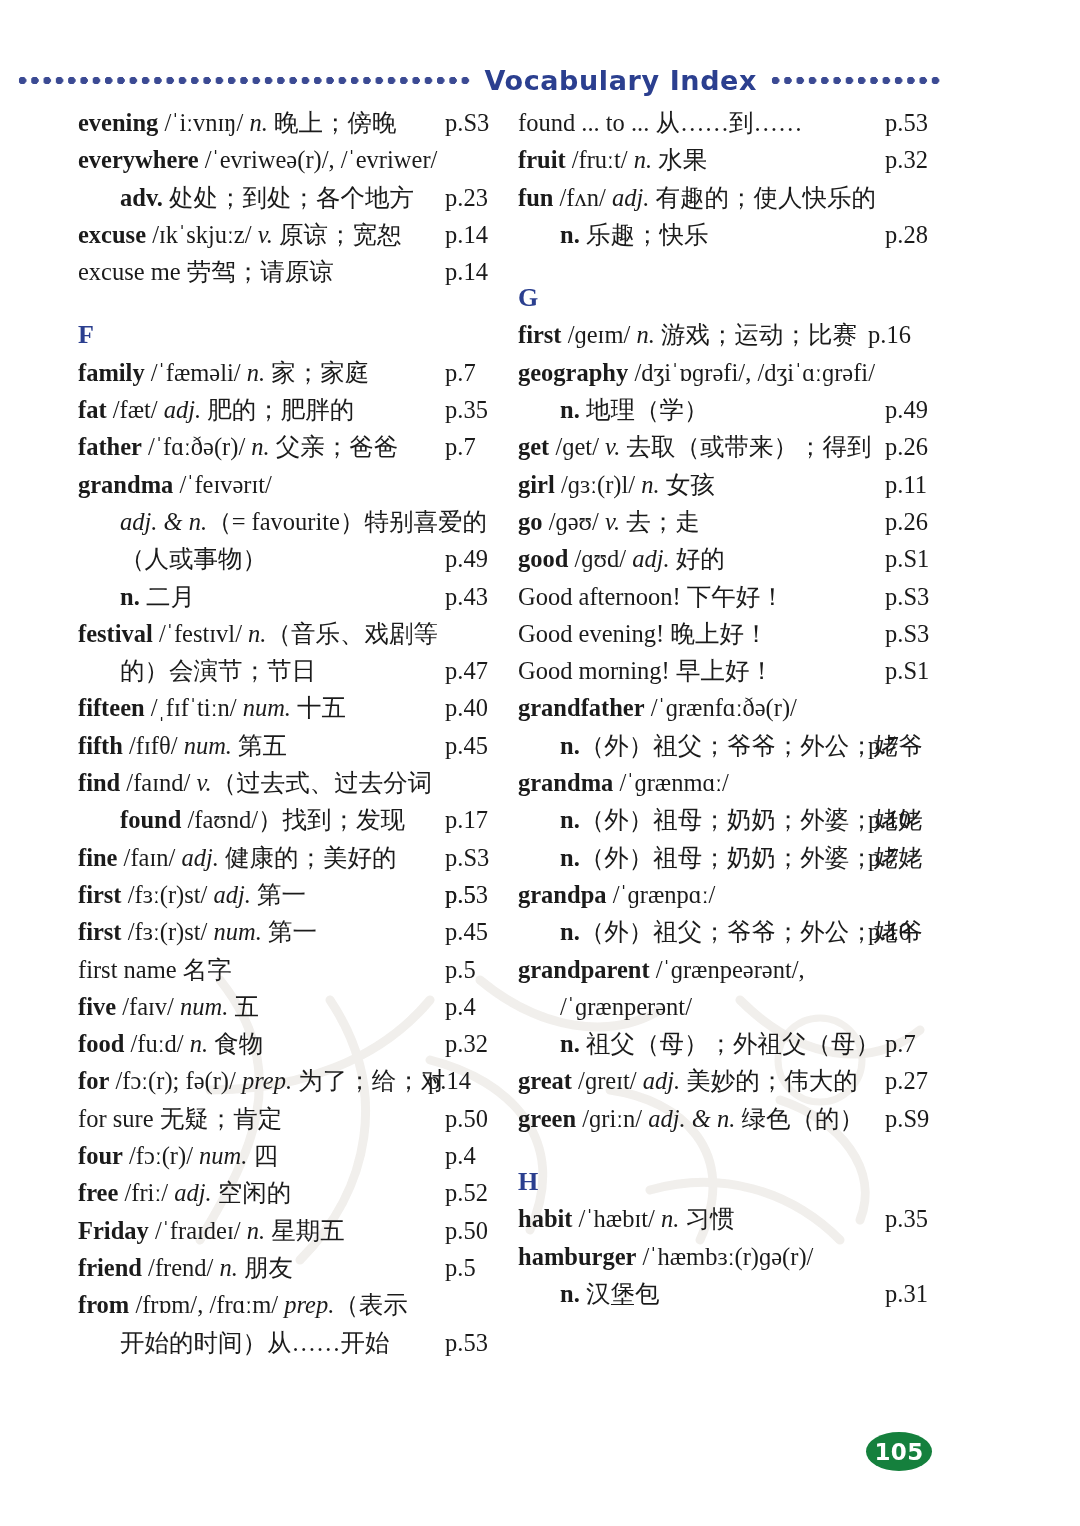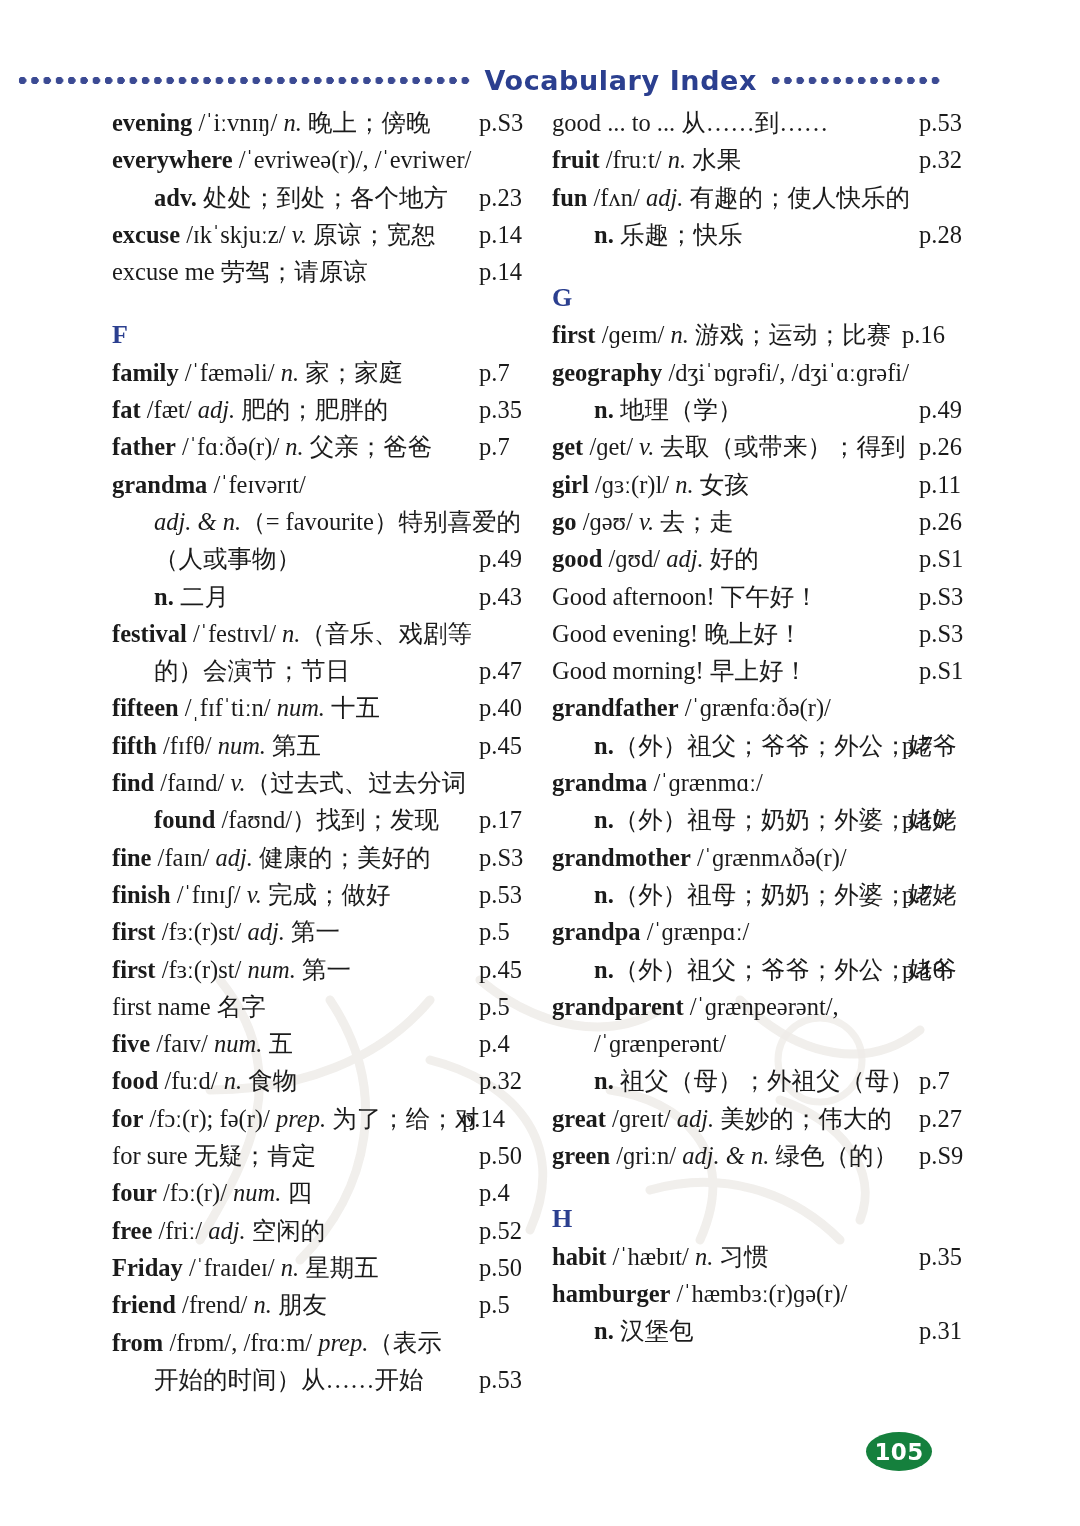--- a/index.html
+++ b/index.html
@@ -63,21 +63,21 @@
     left: 0;
     top: 104px;
     width: 1080px;
     z-index: 1;
     display: flex;
   }
   .col {
     width: 440px;
     position: relative;
   }
-  .col.left  { margin-left: 112px; }
+  .col.left  { margin-left: 78px; }
   .col.right { margin-left: 0px; }
 
   
   .entry {
     position: relative;
     font-size: 24.5px;
     line-height: 37.3px;
     margin: 0;
   }
   .line {
@@ -201,21 +201,21 @@
         <div class="line"><span><span class="hw">fifth</span> /fɪfθ/ <span class="pos">num.</span> 第五</span><span class="pg std">p.45</span></div>
       </div>
       <div class="entry">
         <div class="line"><span><span class="hw">find</span> /faɪnd/ <span class="pos">v.</span>（过去式、过去分词</span></div>
         <div class="line indent"><span><span class="hw">found</span> /faʊnd/）找到；发现</span><span class="pg std">p.17</span></div>
       </div>
       <div class="entry">
         <div class="line"><span><span class="hw">fine</span> /faɪn/ <span class="pos">adj.</span> 健康的；美好的</span><span class="pg std">p.S3</span></div>
       </div>
       <div class="entry">
-        <div class="line"><span><span class="hw">finish</span> /ˈfɪnɪʃ/ <span class="pos">v.</span> 完成；做好</span><span class="pg std">p.53</span></div>
+        <div class="line"><span class="pg std">p.53</span></div>
       </div>
       <div class="entry">
         <div class="line"><span><span class="hw">first</span> /fɜː(r)st/ <span class="pos">adj.</span> 第一</span><span class="pg std">p.5</span></div>
       </div>
       <div class="entry">
         <div class="line"><span><span class="hw">first</span> /fɜː(r)st/ <span class="pos">num.</span> 第一</span><span class="pg std">p.45</span></div>
       </div>
       <div class="entry">
         <div class="line"><span><span class="hw-plain">first name</span> 名字</span><span class="pg std">p.5</span></div>
       </div>
@@ -243,21 +243,21 @@
       <div class="entry">
         <div class="line"><span><span class="hw">friend</span> /frend/ <span class="pos">n.</span> 朋友</span><span class="pg std">p.5</span></div>
       </div>
       <div class="entry">
         <div class="line"><span><span class="hw">from</span> /frɒm/, /frɑːm/ <span class="pos">prep.</span>（表示</span></div>
         <div class="line indent"><span>开始的时间）从……开始</span><span class="pg std">p.53</span></div>
       </div>
     </div>
   <div class="col right">
       <div class="entry">
-        <div class="line"><span><span class="hw-plain">good ... to ...</span> 从……到……</span><span class="pg std">p.53</span></div>
+        <div class="line"><span><span class="hw-plain">found ... to ...</span> 从……到……</span><span class="pg std">p.53</span></div>
       </div>
       <div class="entry">
         <div class="line"><span><span class="hw">fruit</span> /fruːt/ <span class="pos">n.</span> 水果</span><span class="pg std">p.32</span></div>
       </div>
       <div class="entry">
         <div class="line"><span><span class="hw">fun</span> /fʌn/ <span class="pos">adj.</span> 有趣的；使人快乐的</span></div>
         <div class="line indent"><span><span class="hw">n.</span> 乐趣；快乐</span><span class="pg std">p.28</span></div>
       </div>
       <div class="section-letter">G</div>
       <div class="entry">
@@ -290,21 +290,20 @@
       </div>
       <div class="entry">
         <div class="line"><span><span class="hw">grandfather</span> /ˈɡrænfɑːðə(r)/</span></div>
         <div class="line indent"><span><span class="hw">n.</span>（外）祖父；爷爷；外公；姥爷</span><span class="pg tight">p.7</span></div>
       </div>
       <div class="entry">
         <div class="line"><span><span class="hw">grandma</span> /ˈɡrænmɑː/</span></div>
         <div class="line indent"><span><span class="hw">n.</span>（外）祖母；奶奶；外婆；姥姥</span><span class="pg tight">p.10</span></div>
       </div>
       <div class="entry">
-        <div class="line"><span><span class="hw">grandmother</span> /ˈɡrænmʌðə(r)/</span></div>
         <div class="line indent"><span><span class="hw">n.</span>（外）祖母；奶奶；外婆；姥姥</span><span class="pg tight">p.7</span></div>
       </div>
       <div class="entry">
         <div class="line"><span><span class="hw">grandpa</span> /ˈɡrænpɑː/</span></div>
         <div class="line indent"><span><span class="hw">n.</span>（外）祖父；爷爷；外公；姥爷</span><span class="pg tight">p.10</span></div>
       </div>
       <div class="entry">
         <div class="line"><span><span class="hw">grandparent</span> /ˈɡrænpeərənt/,</span></div>
         <div class="line indent"><span>/ˈɡrænperənt/</span></div>
         <div class="line indent"><span><span class="hw">n.</span> 祖父（母）；外祖父（母）</span><span class="pg std">p.7</span></div>

